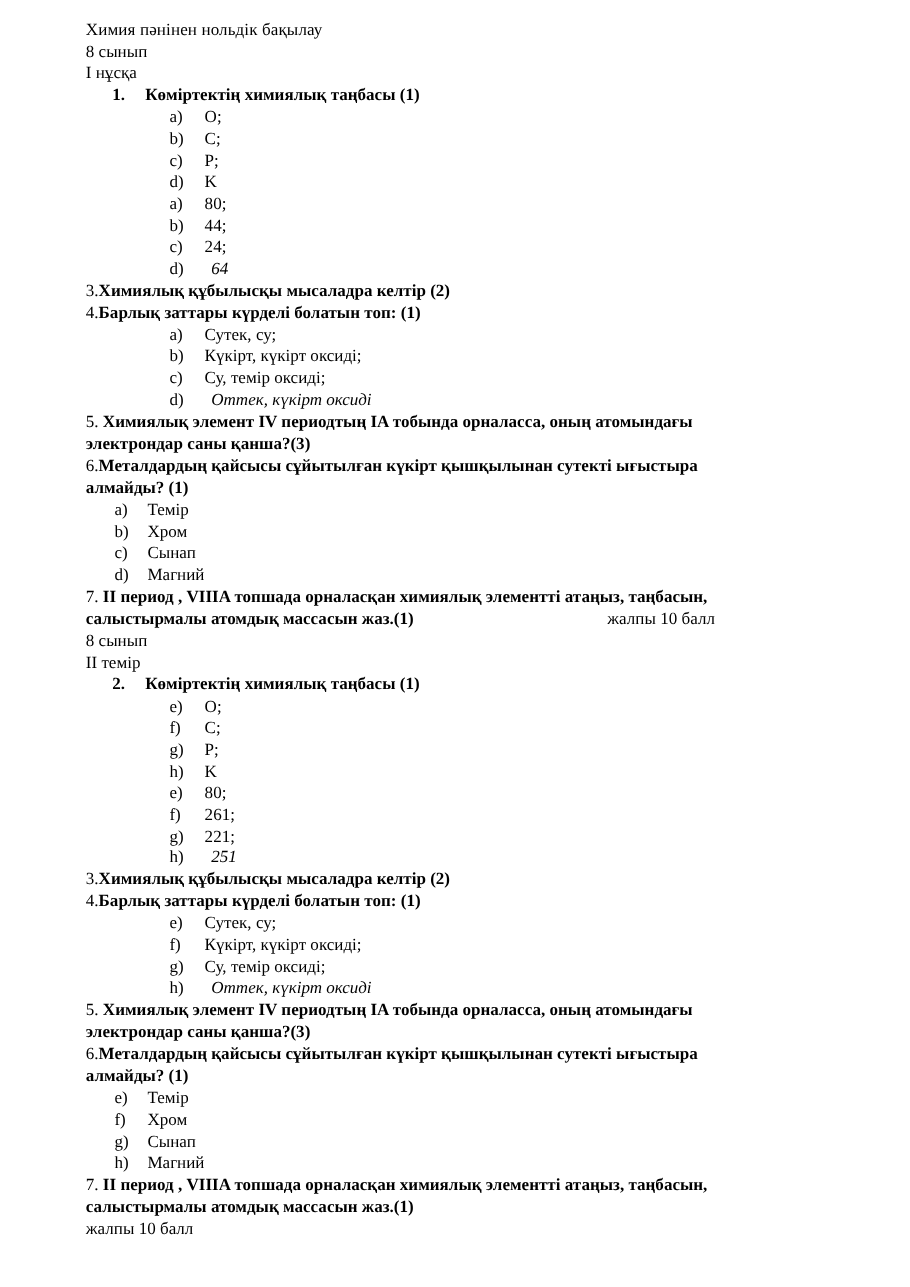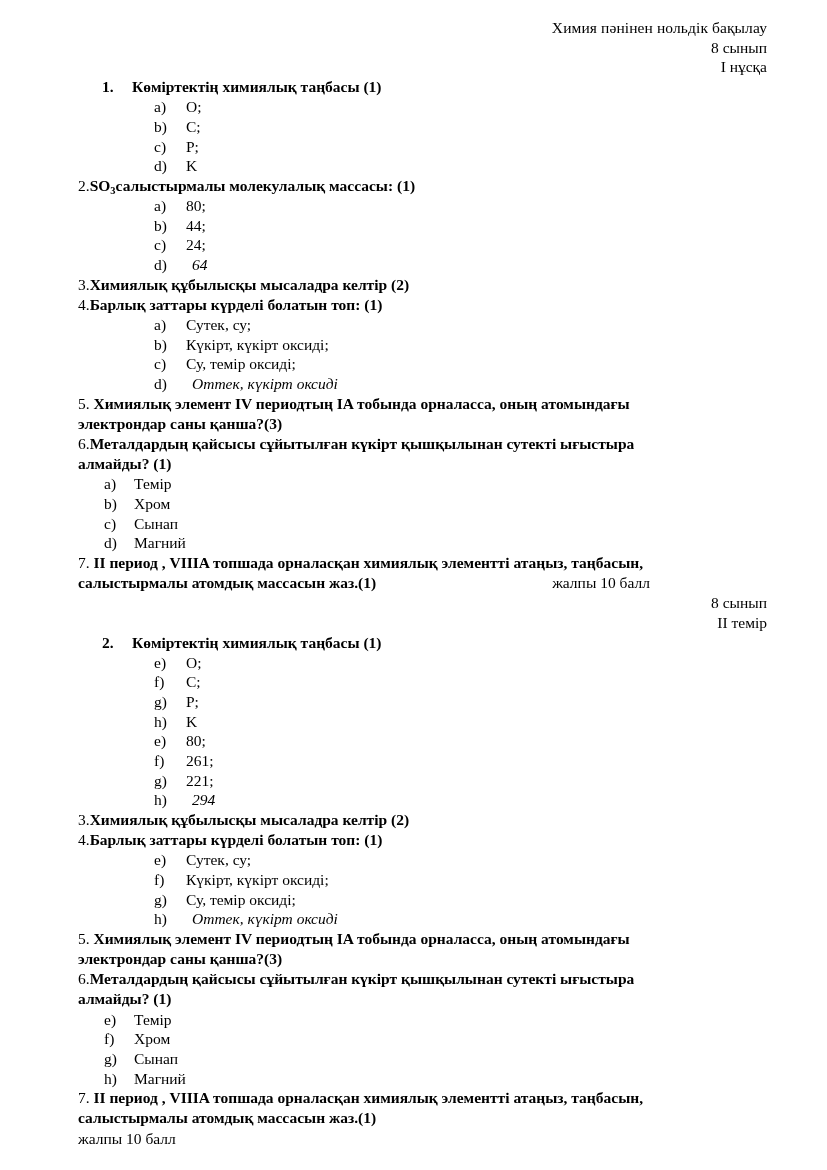--- a/index.html
+++ b/index.html
@@ -21,21 +21,21 @@
     position: relative;
     width: 827px;
     height: 1170px;
     box-sizing: border-box;
     padding: 18px 60px 0 78px;
     overflow: hidden;
   }
 
   
   .center-line {
-    text-align: right;
+    text-align: left;
     margin: 0;
     padding: 0 0 0 0;
     font-size: 15.5px;
     line-height: 1.27;
     white-space: pre;
   }
   .center-line.doc-title { letter-spacing: .1px; }
 
   
   .q-numbered {
@@ -130,21 +130,20 @@
       <li>
           <span class="mark">c)</span>
           <span class="otext">P;</span>
         </li>
       <li>
           <span class="mark">d)</span>
           <span class="otext">K</span>
         </li>
     </ul>
 
-    <div class="q-flat"><span class="lead">2.</span><b><span>SO</span><sub>3</sub></b><b>салыстырмалы молекулалық массасы: (1)</b></div>
     <ul class="opts indent-deep">
       <li>
           <span class="mark">a)</span>
           <span class="otext">80;</span>
         </li>
       <li>
           <span class="mark">b)</span>
           <span class="otext">44;</span>
         </li>
       <li>
@@ -244,21 +243,21 @@
       <li>
           <span class="mark">f)</span>
           <span class="otext">261;</span>
         </li>
       <li>
           <span class="mark">g)</span>
           <span class="otext">221;</span>
         </li>
       <li class="pad-text">
           <span class="mark">h)</span>
-          <span class="otext">294</span>
+          <span class="otext">251</span>
         </li>
     </ul>
 
     <div class="q-flat"><span class="lead">3.</span><b>Химиялық құбылысқы мысаладра келтір (2)</b></div>
 
     <div class="q-flat"><span class="lead">4.</span><b>Барлық заттары күрделі болатын топ: (1)</b></div>
     <ul class="opts indent-deep">
       <li>
           <span class="mark">e)</span>
           <span class="otext">Сутек, су;</span>

